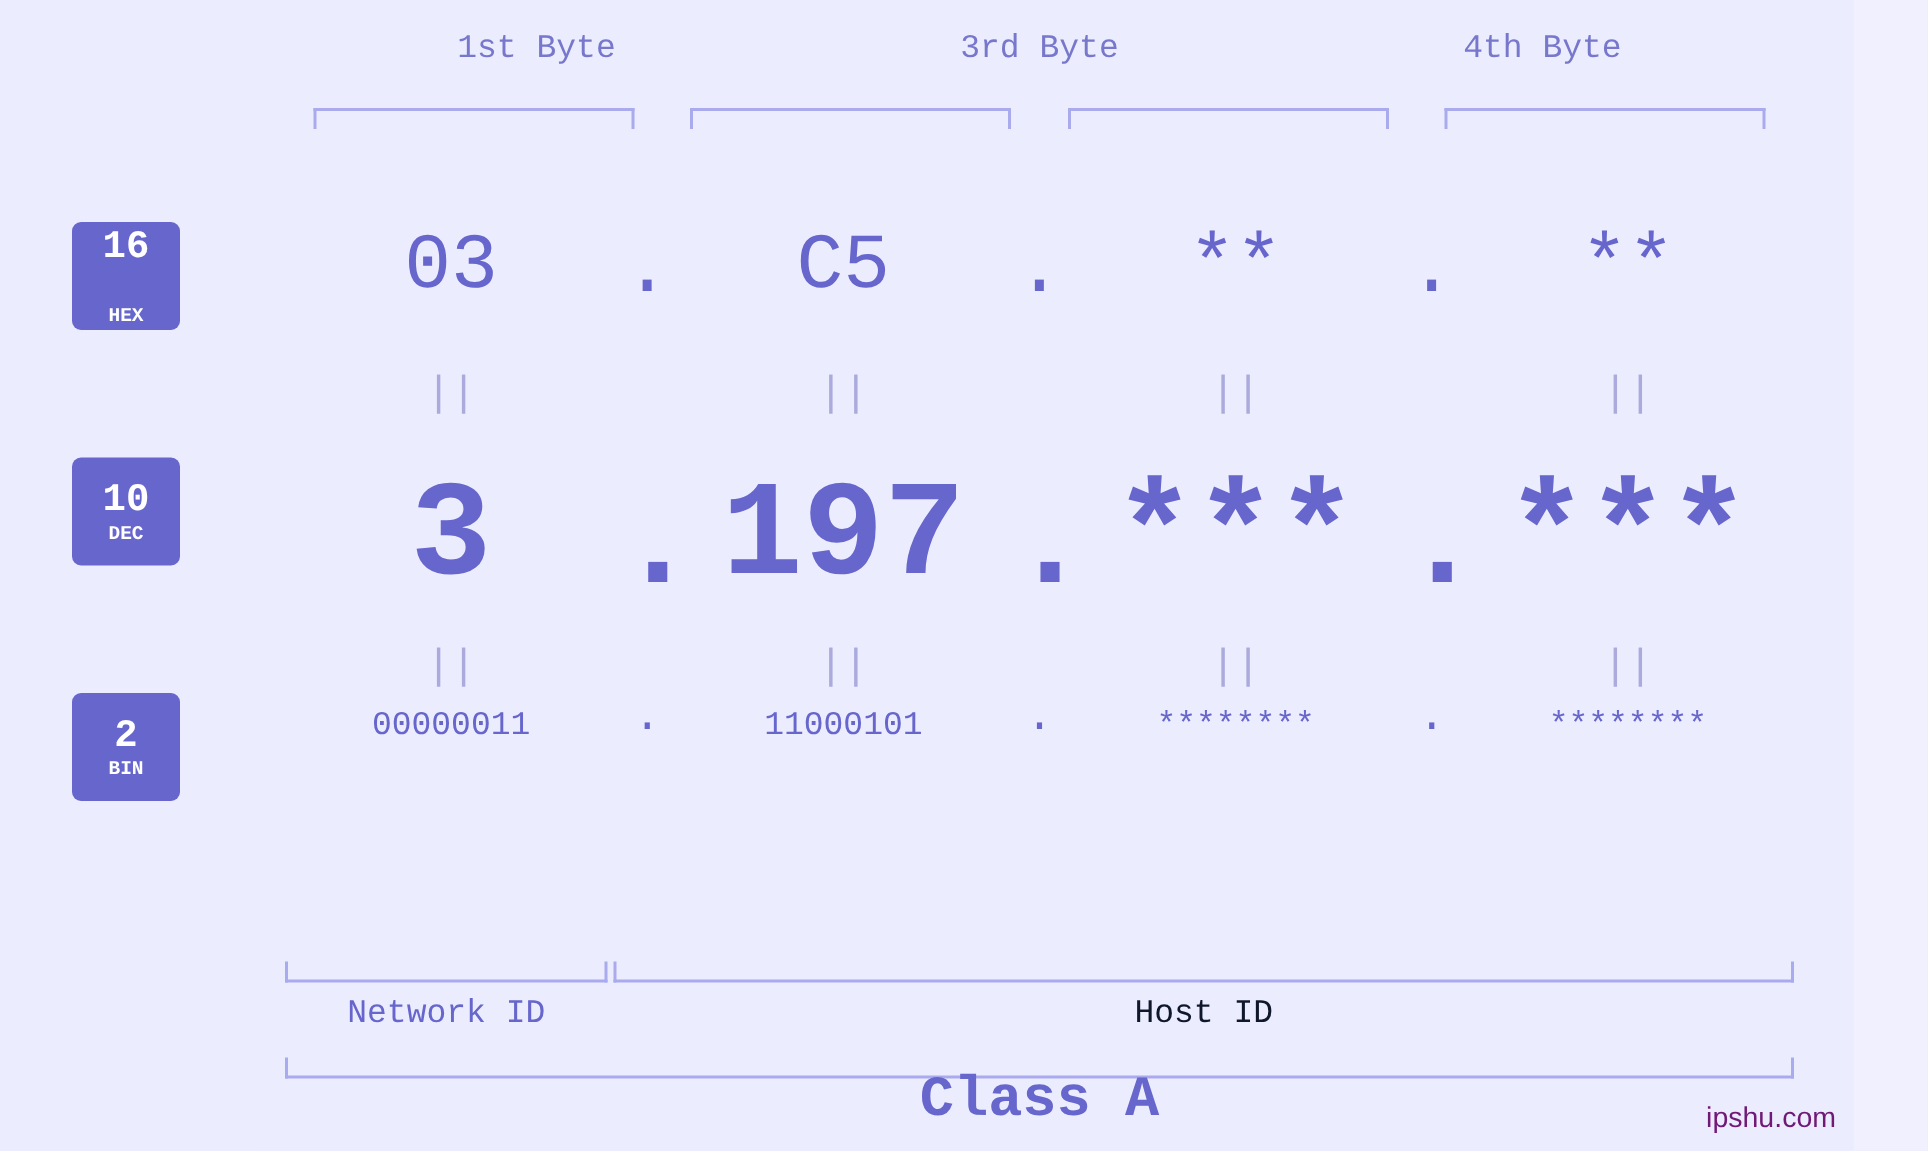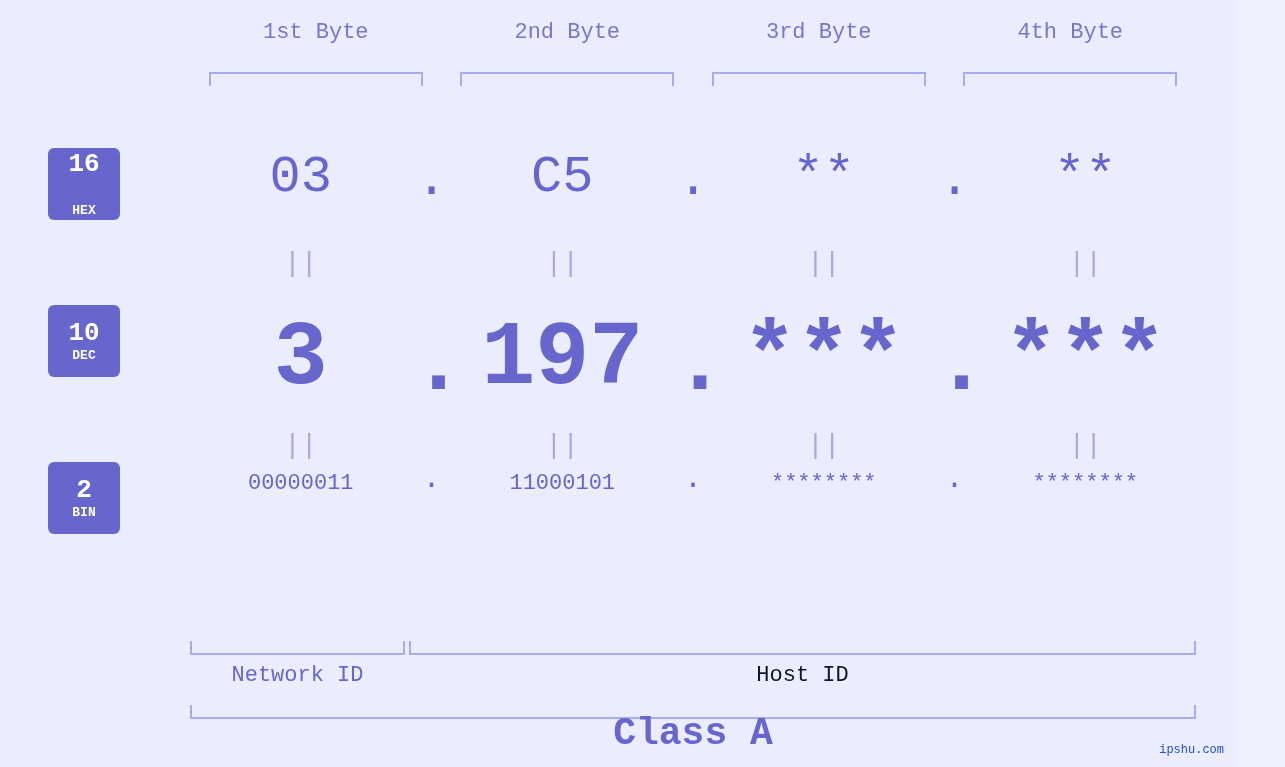--- a/index.html
+++ b/index.html
@@ -252,33 +252,32 @@
       font-size: 38px;
       font-family: 'Courier New', monospace;
       font-weight: bold;
     }
 
     
     .watermark {
       position: absolute;
       bottom: 10px;
       right: 12px;
-      color: #1d4ed8;
-      font-size: 12px;
-      font-family: Liberation Mono, monospace;
+      color: #701a75;
+      font-size: 19px;
+      font-family: Liberation Sans, sans-serif;
     }
   </style>
 </head>
 <body>
 
 <div class="main-container">
 
   <div class="byte-headers">
     <div class="byte-header">1st Byte</div>
-    <div class="byte-header">2nd Byte</div>
     <div class="byte-header">3rd Byte</div>
     <div class="byte-header">4th Byte</div>
   </div>
 
   <div class="brackets-row">
     <div class="bracket">
       <div class="bracket-inner"></div>
     </div>
     <div class="bracket">
       <div class="bracket-inner"></div>

